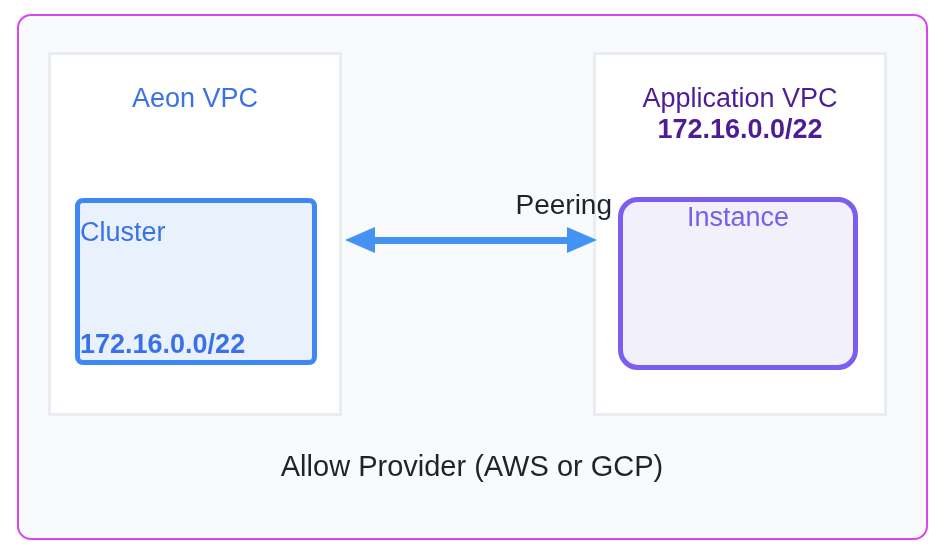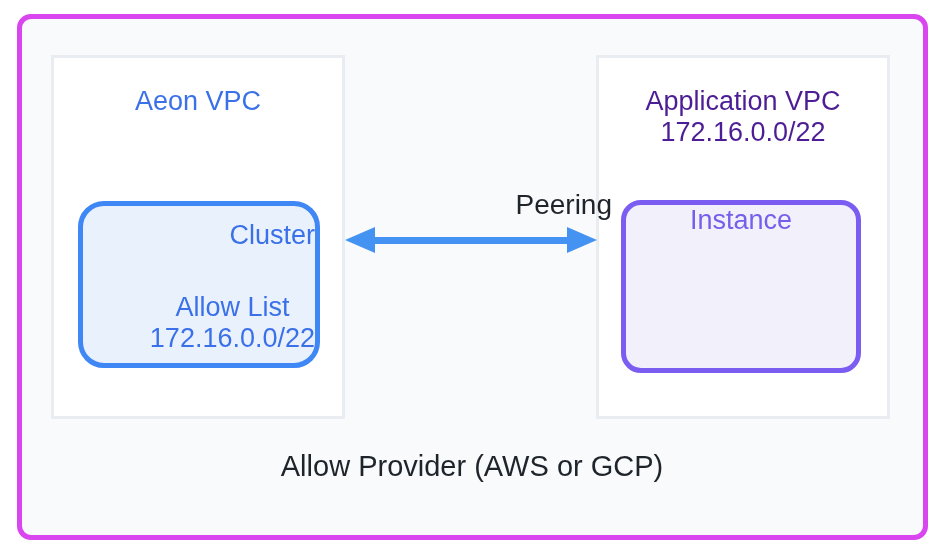--- a/index.html
+++ b/index.html
@@ -12,54 +12,54 @@
   .stage {
     position: relative;
     width: 944px; height: 554px;
     background: #ffffff;
   }
   .canvas {
     position: absolute;
     left: 17px; top: 14px;
     width: 911px; height: 526px;
     background: #f8fafb;
-    border: 5px solid #d946ef;
+    border: 2px solid #d946ef;
     border-radius: 14px;
   }
   .vpc-box {
     position: absolute;
     top: 36px;
     width: 294px; height: 364px;
     background: #ffffff;
     border: 3px solid #e9ecf1;
   }
   .vpc-left  { left: 29px; }
   .vpc-right { left: 574px; }
   .vpc-title {
     margin-top: 28px;
     text-align: center;
     font-size: 27px;
     line-height: 31px;
     font-weight: 500;
   }
   .vpc-left .vpc-title { color: #3b71e8; }
   .vpc-right .vpc-title { color: #4c1d95; }
-  .cidr-bold { font-weight: 400; }
+  .cidr-bold { font-weight: 700; }
   .cluster-box {
     position: absolute;
     left: 24px; top: 143px;
     width: 242px; height: 167px;
     background: #e9f1fd;
     border: 5px solid #3e87f5;
-    border-radius: 26px;
+    border-radius: 8px;
     display: flex;
     flex-direction: column;
     justify-content: space-between;
-    align-items: flex-end;
-    padding: 14px 0 9px 0;
+    align-items: flex-start;
+    padding: 14px 0 0 0;
     color: #3b71e8;
     font-size: 27px;
     line-height: 31px;
     font-weight: 500;
     text-align: center;
   }
   .instance-box {
     position: absolute;
     left: 22px; top: 142px;
     width: 240px; height: 173px;
@@ -128,21 +128,20 @@
 <div class="stage">
   <div class="canvas">
 
     <div class="vpc-box vpc-left">
       <div class="vpc-title">
         <div>Aeon VPC</div>
       </div>
       <div class="cluster-box">
         <div>Cluster</div>
         <div>
-          <div>Allow List</div>
           <div class="cidr-bold">172.16.0.0/22</div>
         </div>
       </div>
     </div>
 
     <div class="vpc-box vpc-right">
       <div class="vpc-title">
         <div>Application VPC</div>
         <div class="cidr-bold">172.16.0.0/22</div>
       </div>

